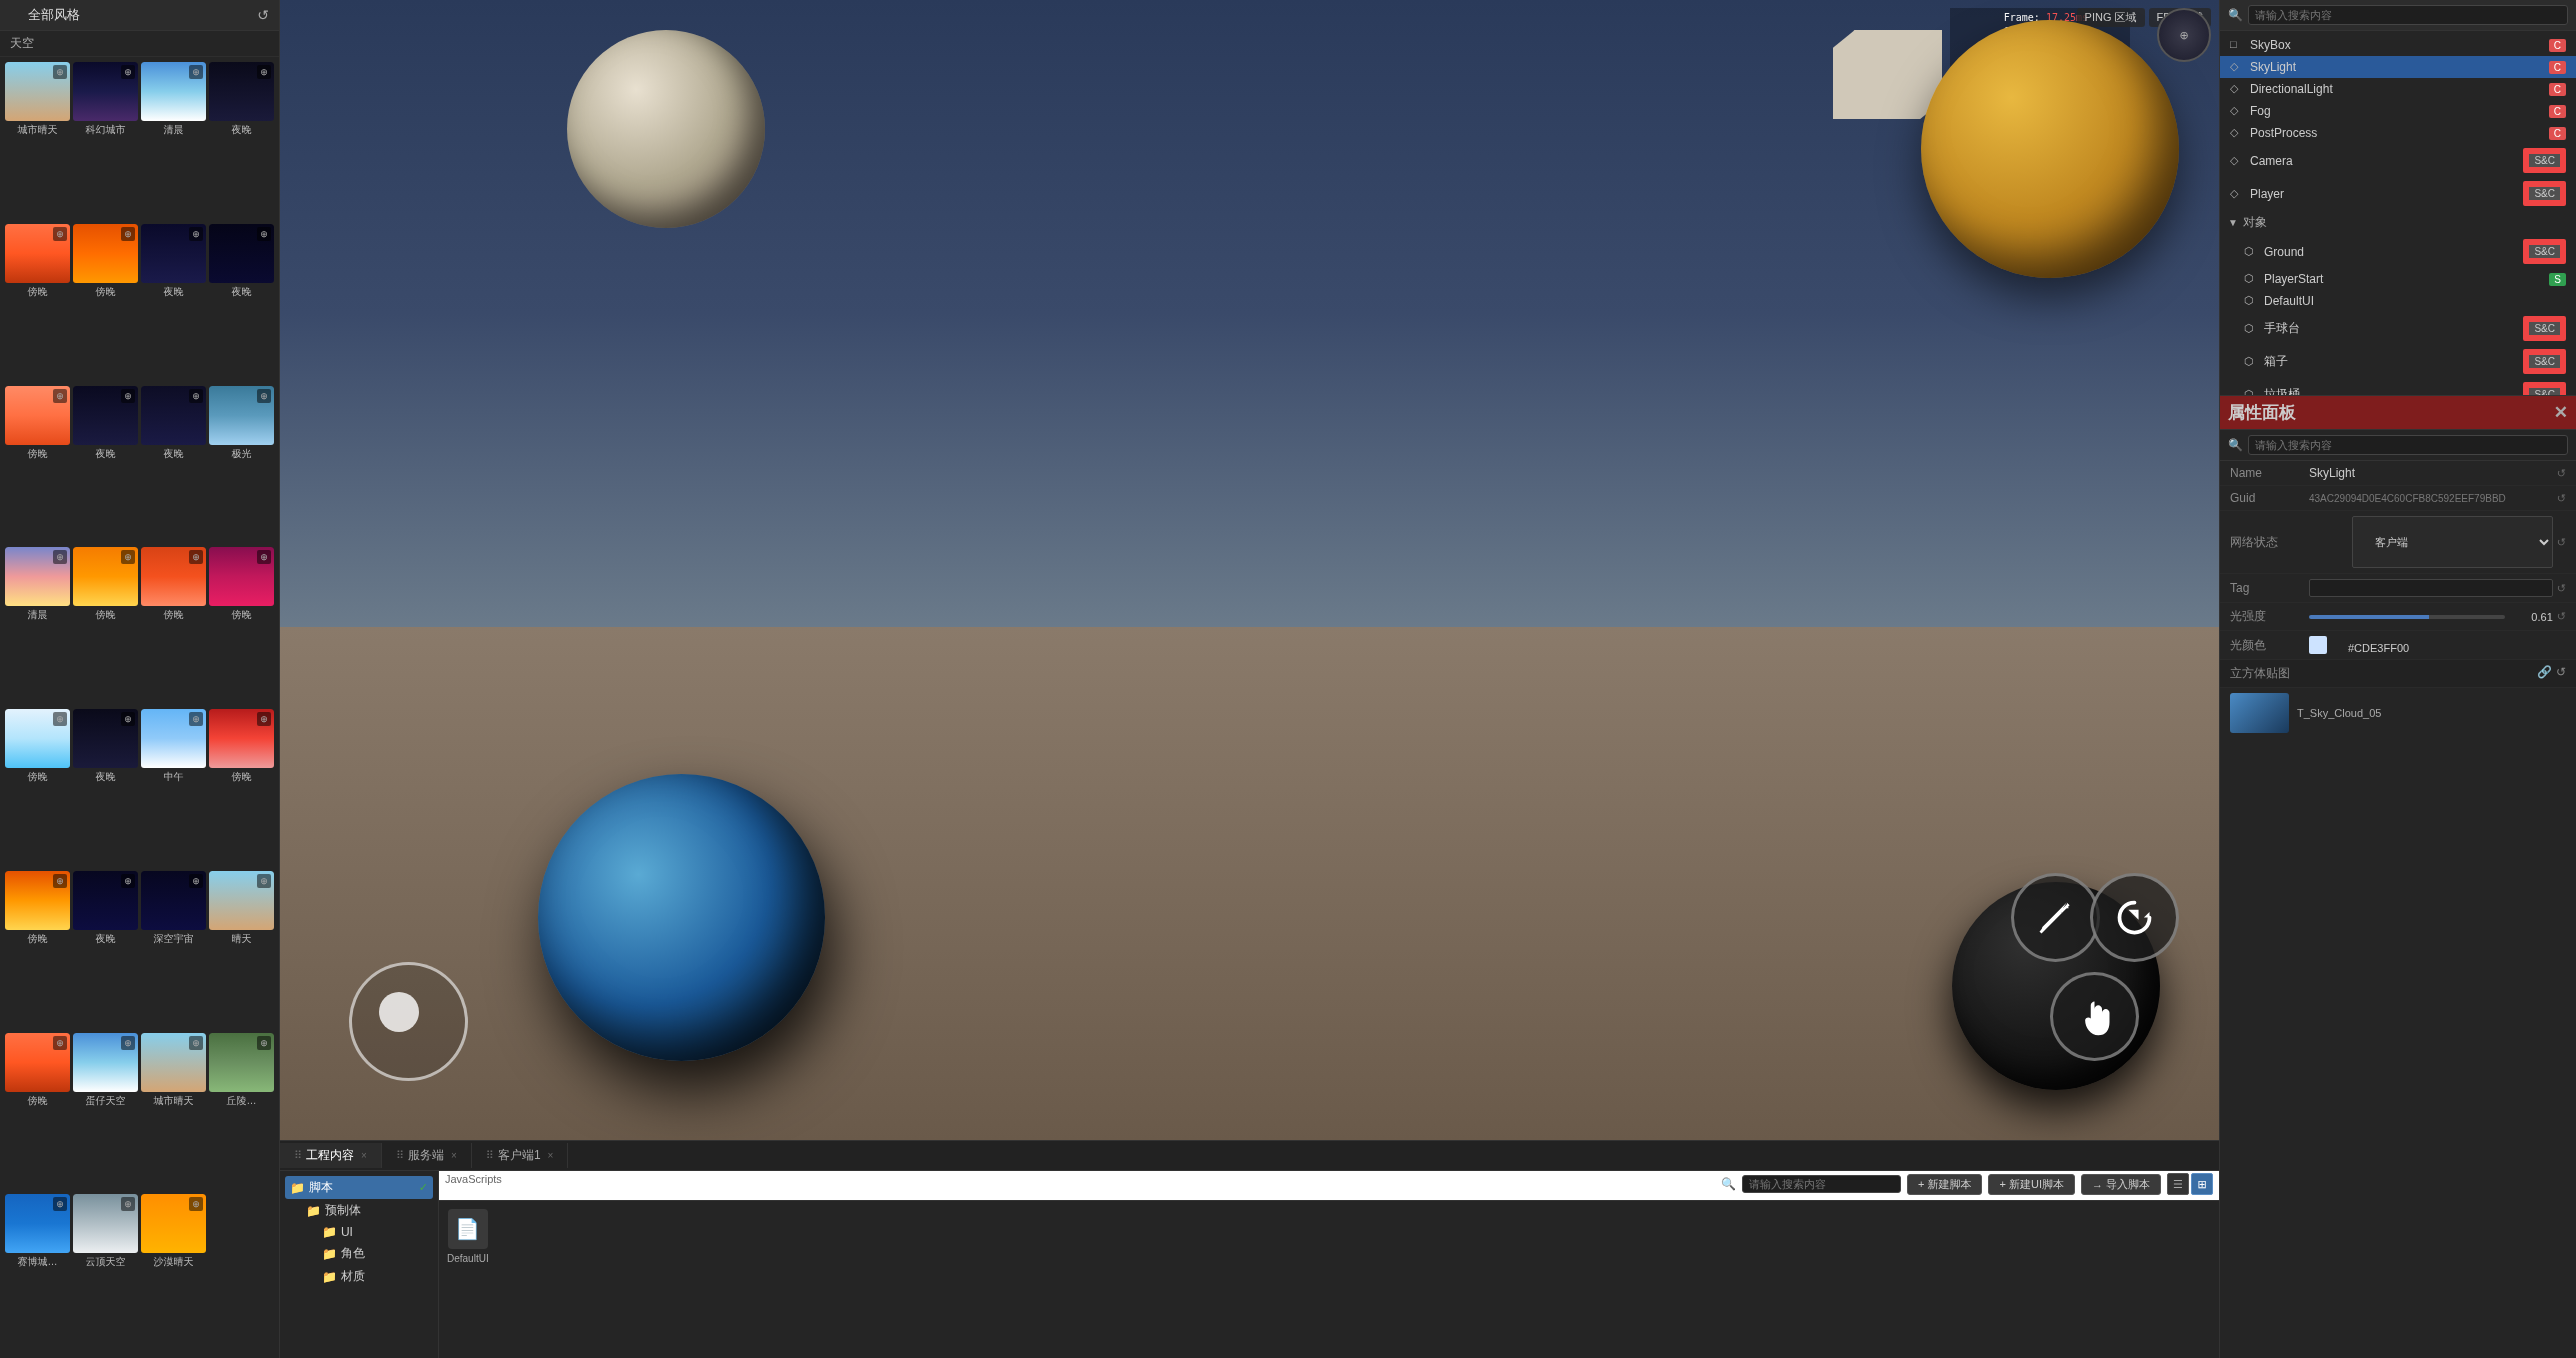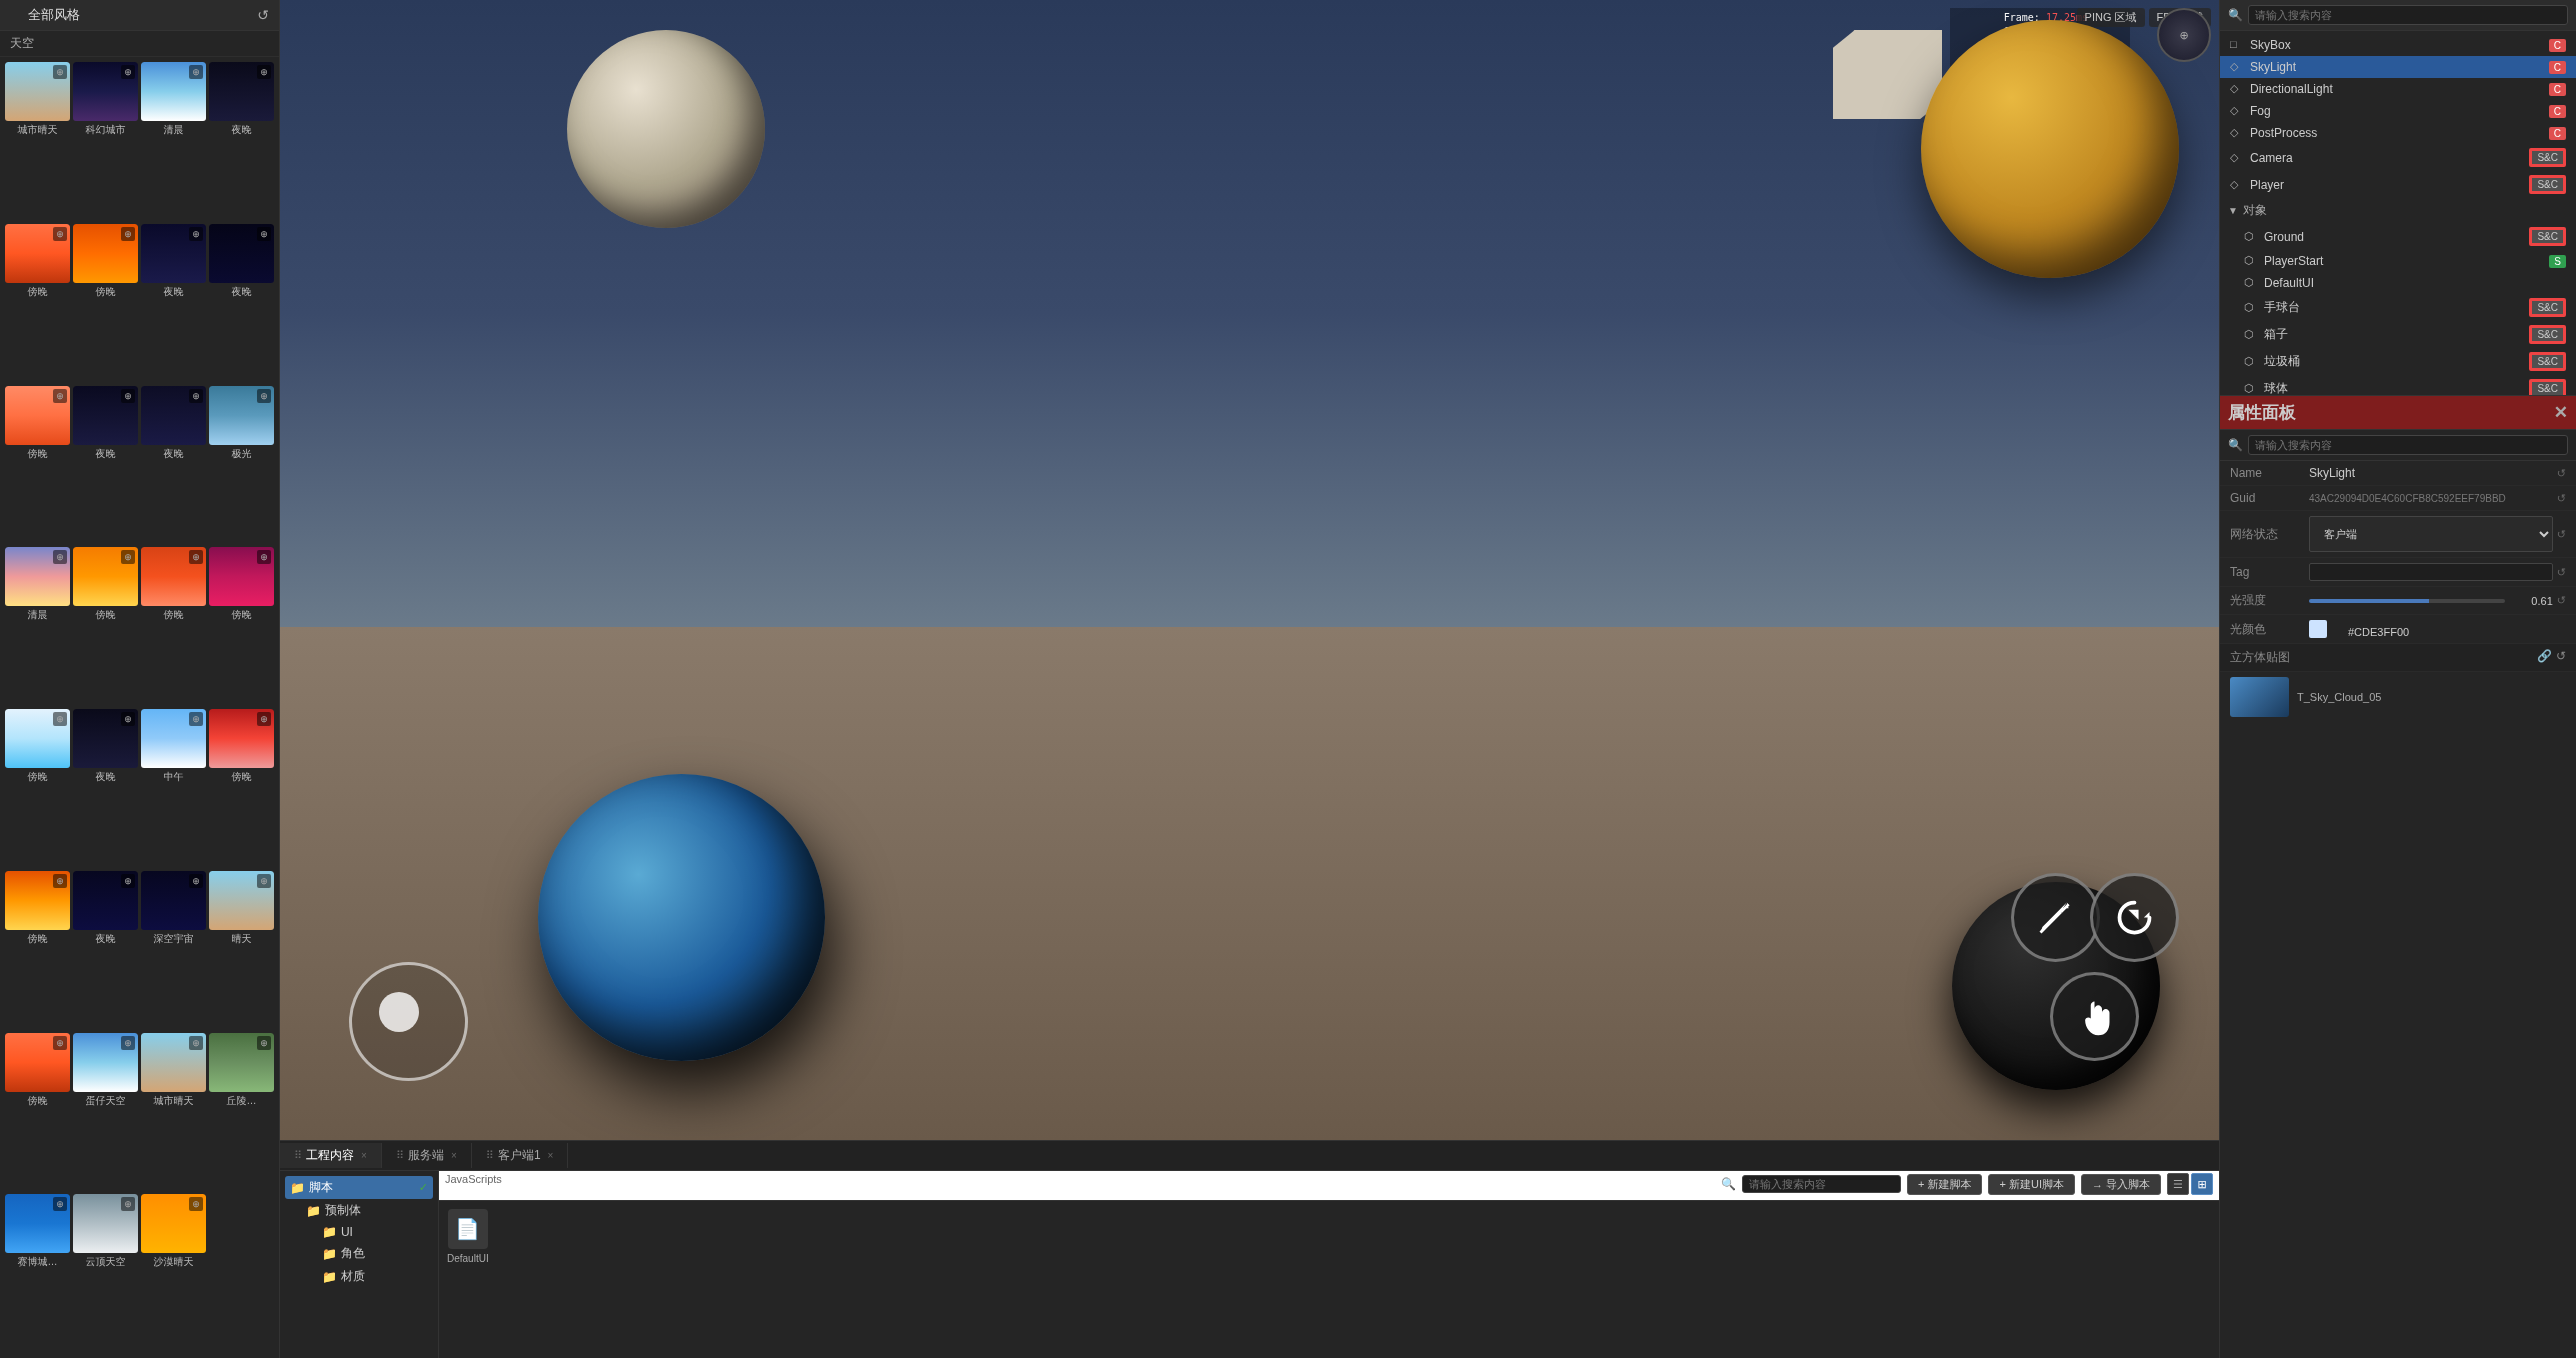--- a/index.html
+++ b/index.html
@@ -398,21 +398,21 @@
       flex: 1;
       font-size: 12px;
     }
     .scene-item-badge {
       font-size: 10px;
       padding: 1px 5px;
       border-radius: 2px;
       color: white;
     }
     .badge-c { background: #e05050; }
-    .badge-sc { background: #505050; border: 3px solid #ef4444; color: #ccc; }
+    .badge-sc { background: #505050; border: 6px solid #ef4444; color: #ccc; }
     .badge-green { background: #30a050; }
     .section-header {
       display: flex;
       align-items: center;
       padding: 4px 8px;
       gap: 5px;
       font-size: 12px;
       color: #aaa;
       cursor: pointer;
     }
@@ -1092,21 +1092,21 @@
       <span class="prop-value">SkyLight</span>
       <span class="prop-reset">↺</span>
     </div>
     <div class="prop-row">
       <span class="prop-label">Guid</span>
       <span class="prop-value" style="font-size:10px;color:#777;">43AC29094D0E4C60CFB8C592EEF79BBD</span>
       <span class="prop-reset">↺</span>
     </div>
     <div class="prop-row">
       <span class="prop-label">网络状态</span>
-      <select style="flex:1;background:#2a2a2a;border:1px solid #444;color:#ccc;padding:10px;border-radius:2px;font-size:11px;">
+      <select style="flex:1;background:#2a2a2a;border:1px solid #444;color:#ccc;padding:18px;border-radius:2px;font-size:11px;margin-left:43px;">
         <option>客户端</option>
         <option>服务端</option>
         <option>双端</option>
       </select>
       <span class="prop-reset">↺</span>
     </div>
     <div class="prop-row">
       <span class="prop-label">Tag</span>
       <input class="prop-value-input" type="text" value="" style="">
       <span class="prop-reset">↺</span>

